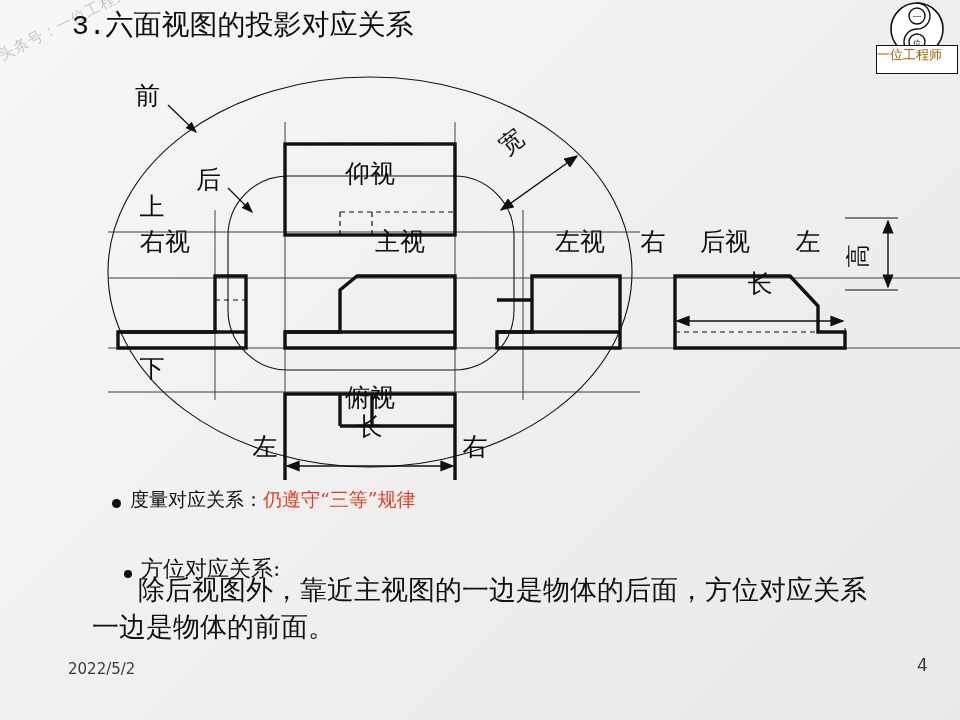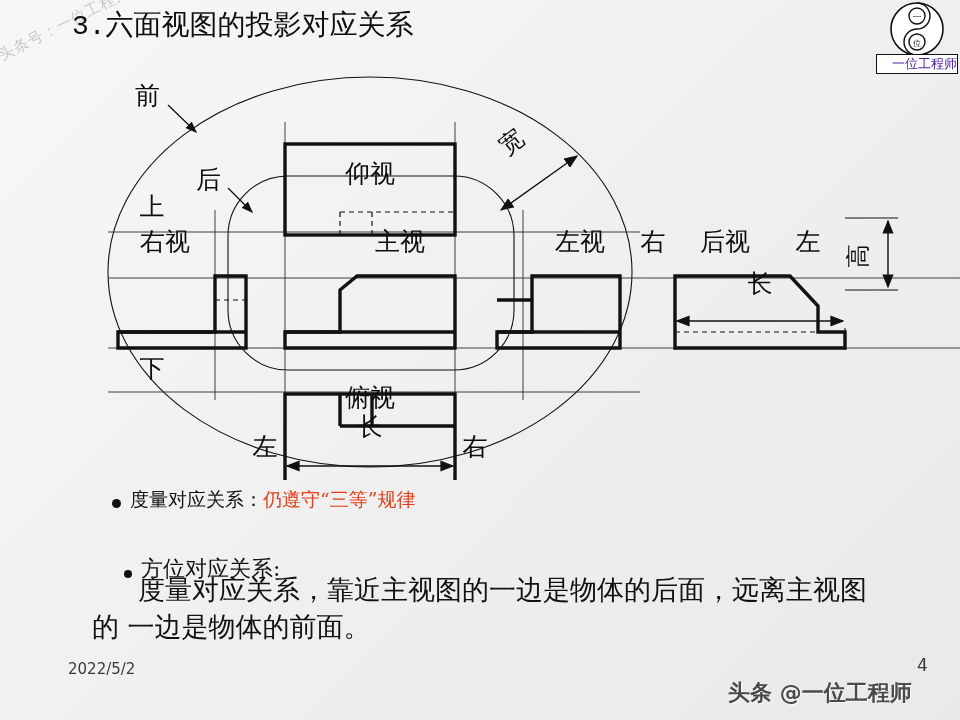--- a/index.html
+++ b/index.html
@@ -21,24 +21,24 @@
     font-size:28px;line-height:1.1;color:#0d0d0d;
     letter-spacing:0px;white-space:nowrap;font-weight:400;
   }
 
   
   .logo-box{
     position:absolute;left:876px;top:2px;width:82px;height:72px;
   }
   .logo-circle{position:absolute;left:14px;top:0;width:54px;height:54px;}
   .logo-label{
-    position:absolute;left:0;bottom:0;width:82px;height:20px;
+    position:absolute;left:0;bottom:0;width:82px;height:29px;
     border:1px solid #111;box-sizing:border-box;background:#fff;
     font-family:"DejaVu Serif","Liberation Serif",serif;
-    font-size:13px;text-align:right;line-height:17px;color:#4c1d95;
+    font-size:13px;text-align:left;line-height:17px;color:#a16207;
   }
 
   
   .wm-diag{
     position:absolute;left:-4px;top:48px;
     transform:rotate(-27deg);transform-origin:left top;
     font-family:"DejaVu Serif","Liberation Serif",serif;
     font-size:15px;color:rgba(90,90,90,.30);white-space:nowrap;
     letter-spacing:1px;
   }
@@ -229,19 +229,18 @@
   </svg>
 
   <div class="bullet-row b1">
     <span class="dot"><i></i></span><span>度量对应关系：</span><span class="red">仍遵守“三等”规律</span>
   </div>
 
   <div class="bullet-row b2">
     <span class="dot small"><i></i></span><span>方位对应关系:</span>
   </div>
 
-  <div class="para">度量对应关系，靠近主视图的一边是物体的后面，远离主视图的 一边是物体的前面。</div>
+  <div class="para">除后视图外，靠近主视图的一边是物体的后面，方位对应关系 一边是物体的前面。</div>
 
   <div class="footer-date">2022/5/2</div>
   <div class="footer-page">4</div>
-  <div class="footer-wm">头条 @一位工程师</div>
 
 </div>
 
 </body></html>

